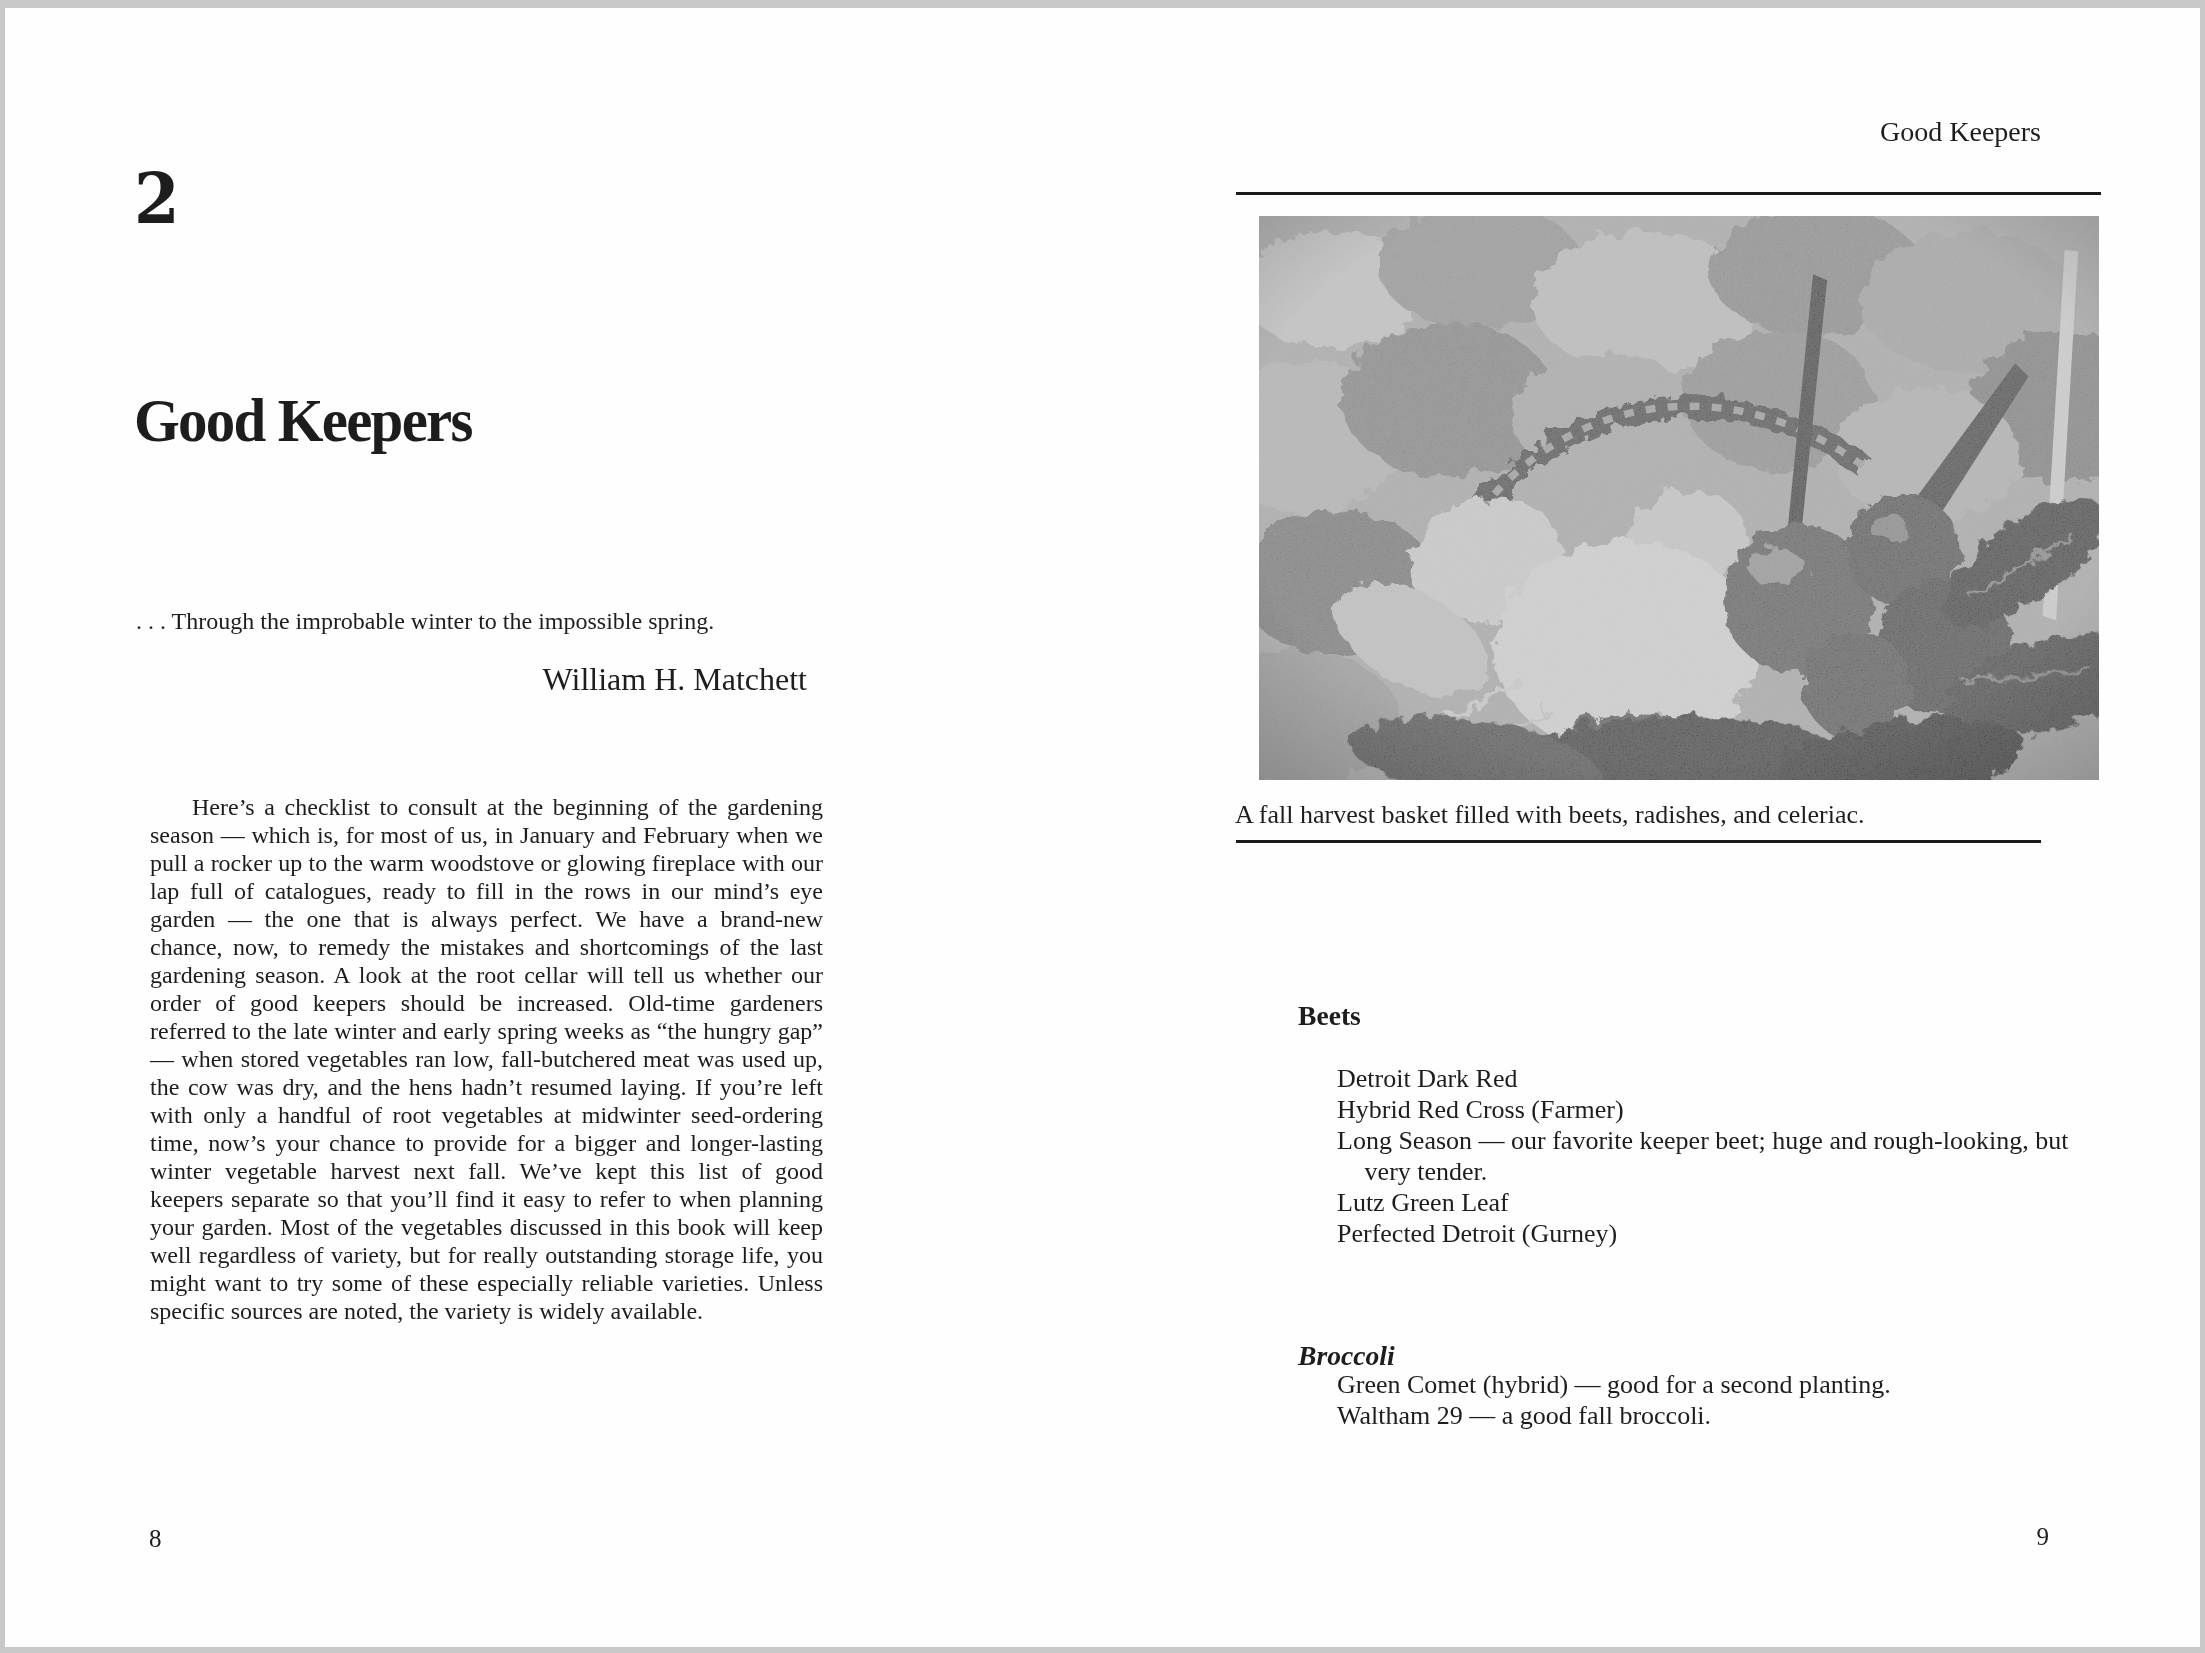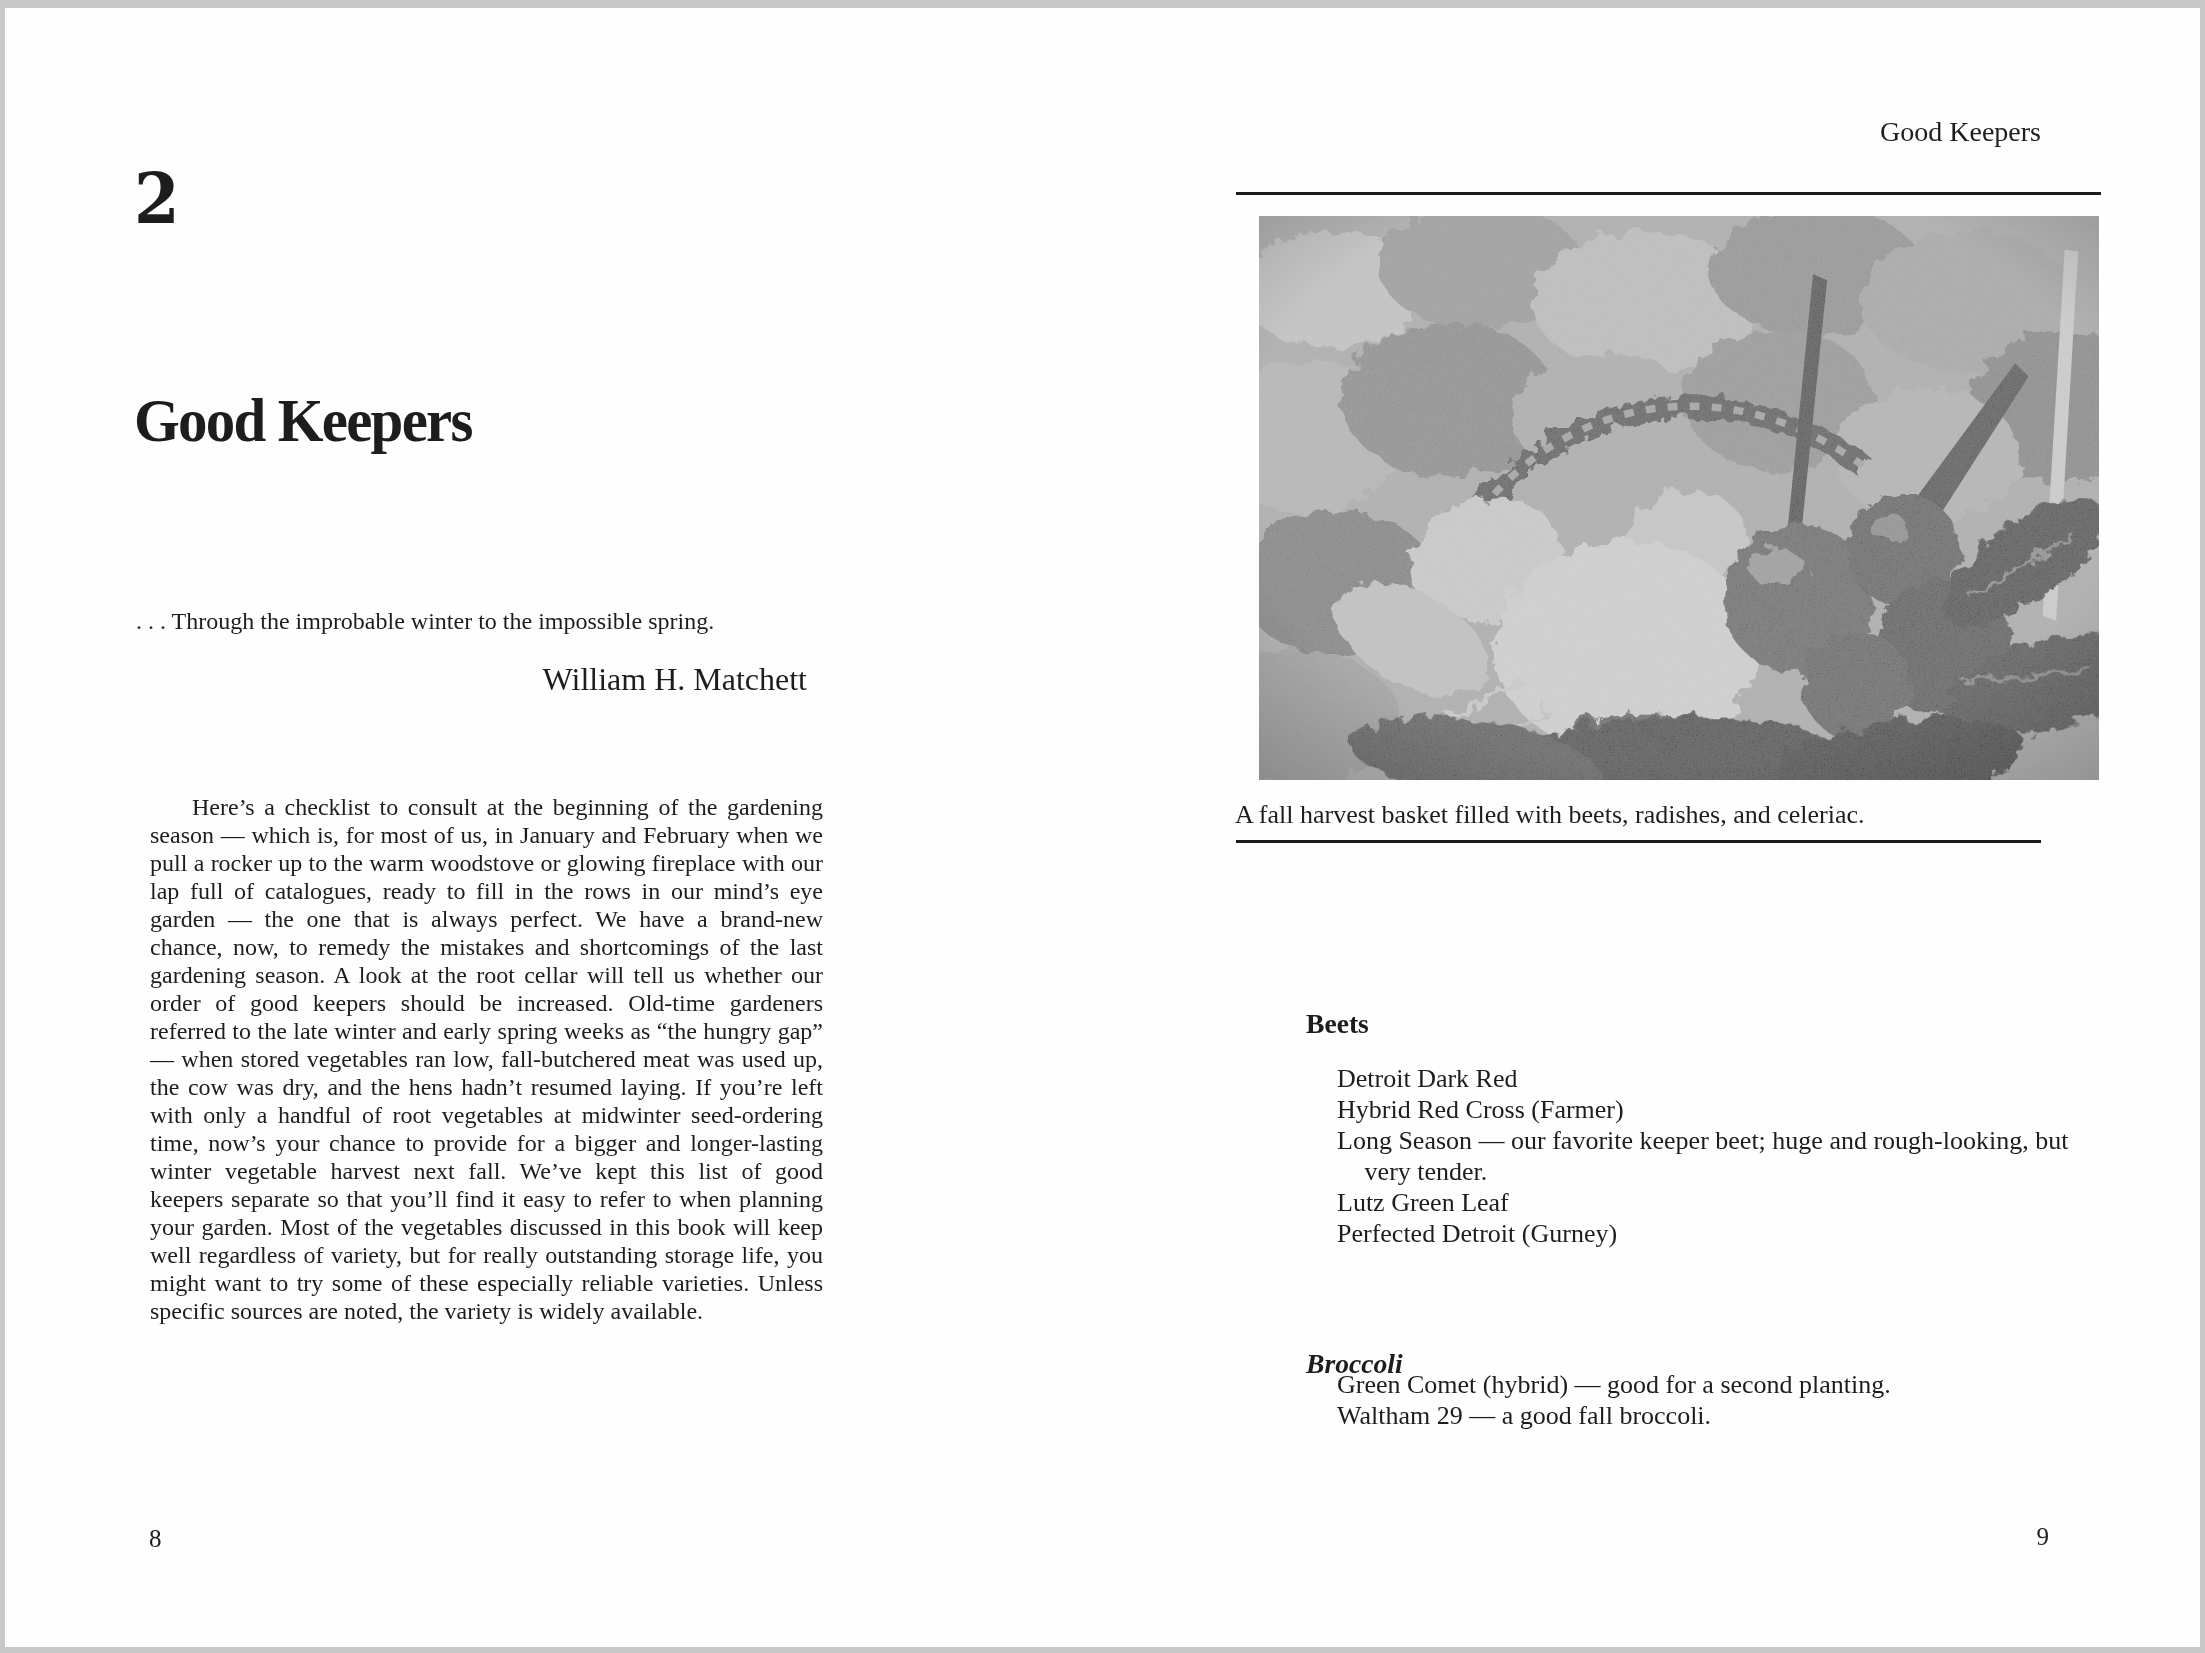--- a/index.html
+++ b/index.html
@@ -32,21 +32,21 @@
   .page-number-left{left:149px;top:1525px;font-size:25px;}
 
   
   .running-head{right:164px;top:116px;font-size:28px;white-space:nowrap;}
   .rule{background:#1a1a1a;height:3.1px;}
   .top-rule{left:1236px;top:192px;width:865px;}
   .photo{left:1259px;top:216px;width:840px;height:564px;margin:0;}
   .photo svg{display:block;width:100%;height:100%;}
   .photo-caption{left:1235px;top:779px;width:870px;font-size:26px;line-height:1.2;margin-top:20px;}
   .bottom-rule{left:1236px;top:840px;width:805px;}
-  .section-heading{margin:12px;font-size:27.6px;font-weight:700;line-height:1;}
+  .section-heading{margin:4px;font-size:27.6px;font-weight:700;line-height:1;}
   .beets-heading{left:1294px;top:998px;}
   .broccoli-heading{left:1294px;top:1338px;font-style:italic;}
   .variety-list{
     left:1337px;width:735px;margin:0;list-style:none;
     padding:0 0 0 27.6px;font-size:26px;line-height:31px;
   }
   .beets-list{top:1063px;}
   .broccoli-list{top:1325px;margin-top:44px;}
   .variety-list li{text-indent:-27.6px;}
   .page-number-right{right:156px;top:1523px;font-size:25px;}

